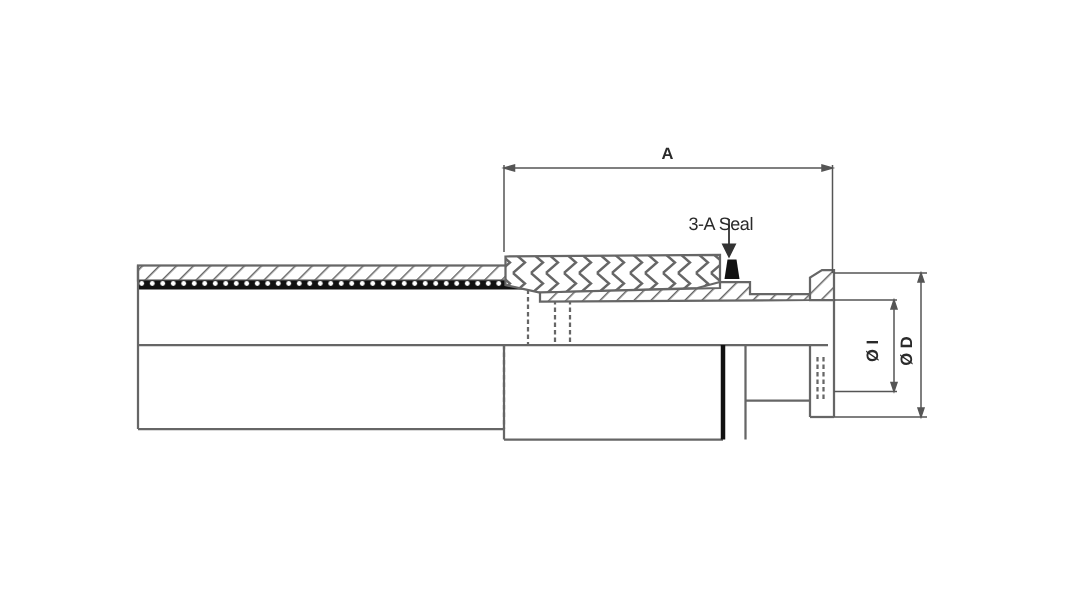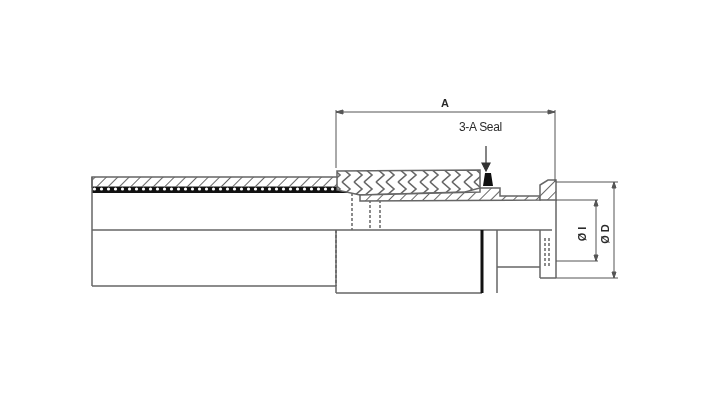--- a/index.html
+++ b/index.html
@@ -1,20 +1,20 @@
 <!DOCTYPE html>
 <html><head>
 <meta charset="utf-8">
 <style>
   html, body { margin: 0; padding: 0; background: #ffffff; }
   body { width: 727px; height: 409px; overflow: hidden; position: relative; font-family: "Liberation Sans", sans-serif; }
   #canvas { position: absolute; left: 0; top: 0; width: 727px; height: 409px; }
   .lbl { position: absolute; font-family: "Liberation Sans", sans-serif; color: #2a2a2a; white-space: nowrap; }
   .dimA { left: 441px; top: 97px; font-size: 11px; font-weight: bold; }
-  .seal { left: 459px; top: 120px; font-size: 12px; letter-spacing: -0.3px; }
+  .seal { left: 459px; top: 142px; font-size: 12px; letter-spacing: -0.3px; }
   .rot { position: absolute; font-size: 11px; font-weight: bold; color: #2a2a2a; transform: rotate(-90deg); transform-origin: center center; white-space: nowrap; }
   .dimI { left: 575px; top: 228px; }
   .dimD { left: 595px; top: 228px; }
 </style>
 </head>
 <body>
 
 <div id="canvas">
 <svg width="727" height="409" viewBox="0 0 727 409" xmlns="http://www.w3.org/2000/svg">
   <defs>

